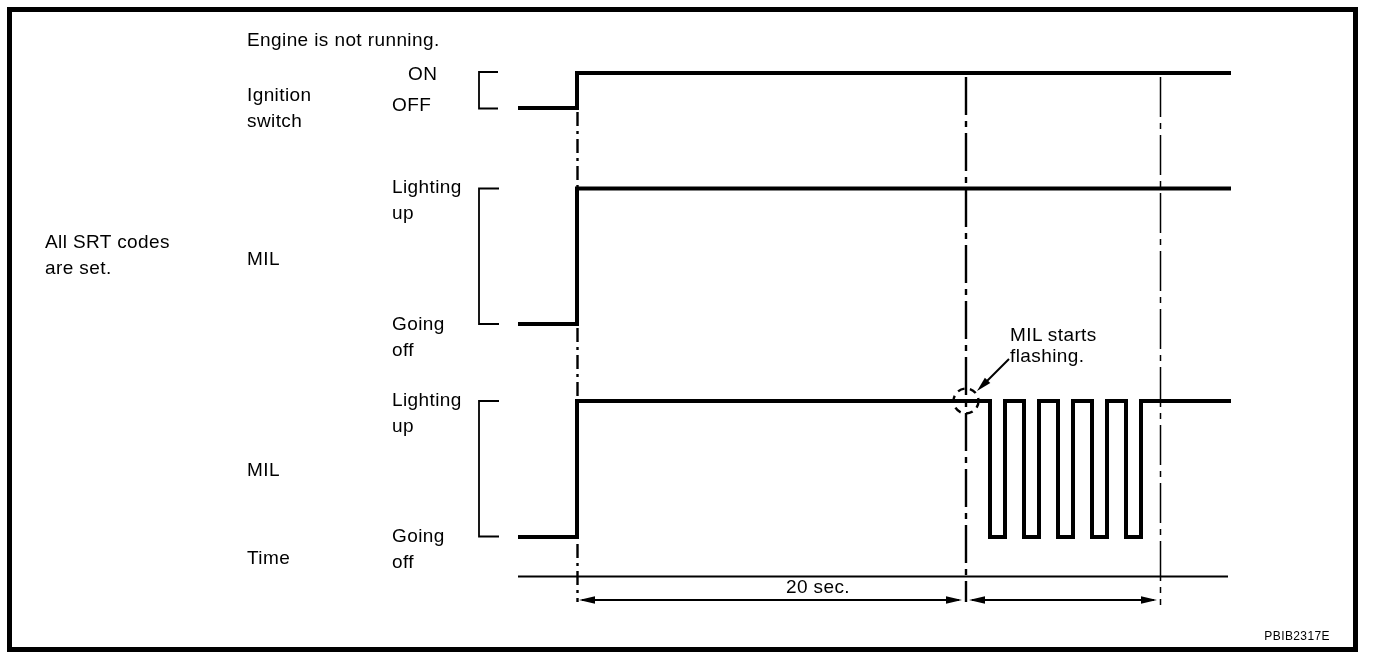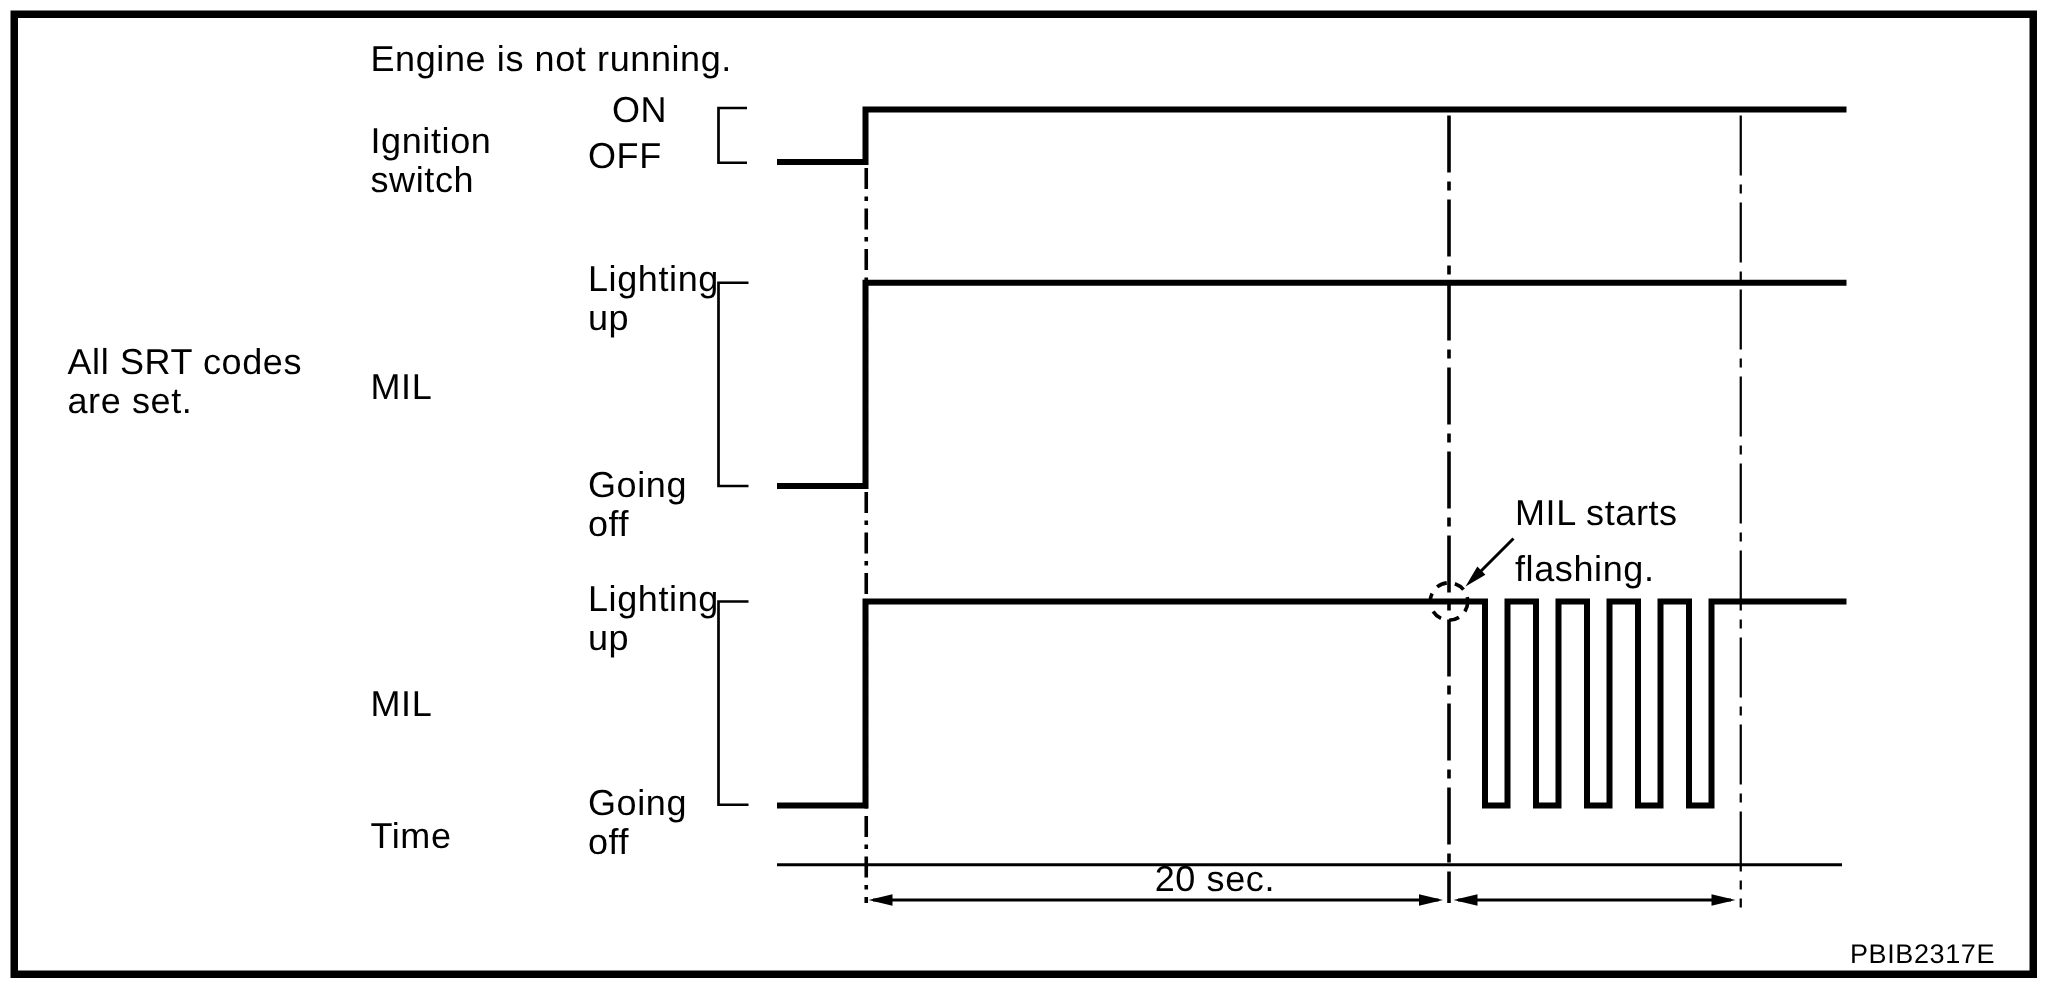--- a/index.html
+++ b/index.html
@@ -11,28 +11,28 @@
     color:#000;
     overflow:hidden;
   }
   #frame{
     position:absolute;left:7px;top:7px;width:1351px;height:645px;
     border:5px solid #000;box-sizing:border-box;
   }
   svg{position:absolute;left:0;top:0;}
   .txt{
     position:absolute;
-    font-size:24px;line-height:26px;
+    font-size:19px;line-height:26px;
     letter-spacing:0.4px;
     white-space:pre-line;
   }
   .center{text-align:right;}
   .right{text-align:right;}
-  .small{font-size:18px;line-height:15px;letter-spacing:0.4px;}
-  .ann{line-height:37px;}
+  .small{font-size:12px;line-height:15px;letter-spacing:0.4px;}
+  .ann{line-height:21px;}
 </style>
 </head>
 <body>
 
 <div id="figure">
   <div id="frame"></div>
 
   <svg width="1376" height="662" viewBox="0 0 1376 662" fill="none" stroke="#000">
 
     <line x1="577.5" y1="112" x2="577.5" y2="602" stroke-width="2.4" stroke-dasharray="14 5 3 5"></line>

